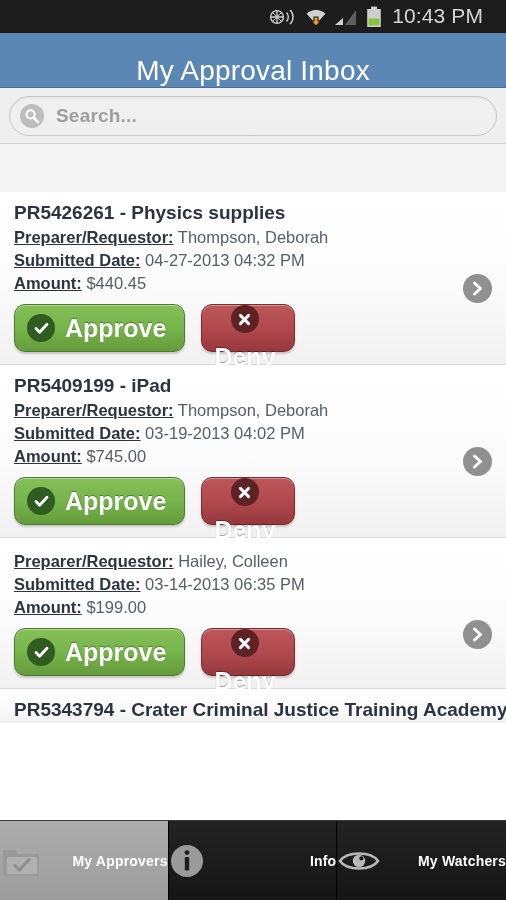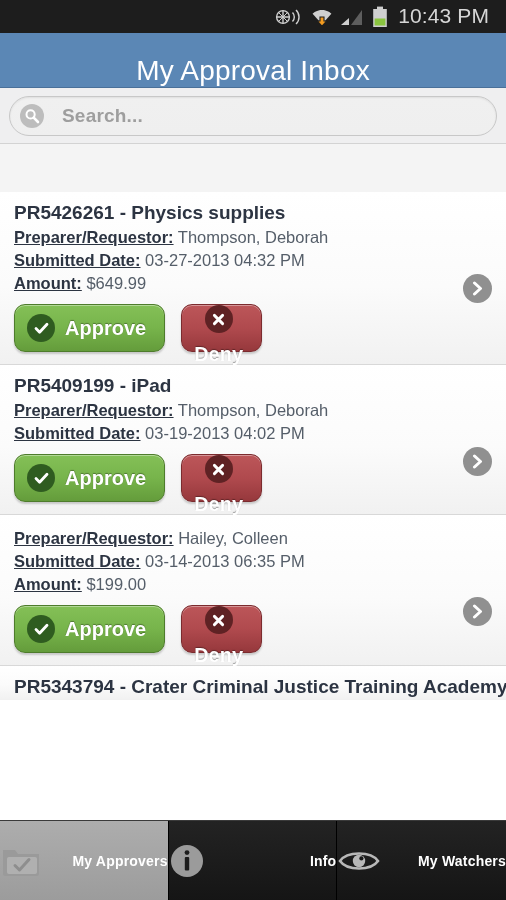--- a/index.html
+++ b/index.html
@@ -22,21 +22,21 @@
   }
 
   
   .statusbar {
     height: 33px;
     flex: 0 0 33px;
     background: #1d1d1d;
     display: flex;
     align-items: center;
     justify-content: flex-end;
-    padding-right: 17px;
+    padding-right: 23px;
     gap: 8px;
   }
   .sb-icon { display: block; }
   .sb-clock {
     color: #d6d6d6;
     font-size: 21px;
     letter-spacing: 0.1px;
     margin-left: 2px;
     line-height: 1;
     padding-bottom: 2px;
@@ -70,21 +70,21 @@
   .search-field {
     flex: 1;
     height: 40px;
     background: linear-gradient(#f0f0f0, #efefef);
     border: 1px solid #c8c8c8;
     border-radius: 21px;
     box-shadow: inset 0 1px 2px rgba(0,0,0,0.07);
     display: flex;
     align-items: center;
     padding: 0 10px;
-    gap: 18px;
+    gap: 12px;
   }
   .search-glyph {
     width: 24px; height: 24px;
     flex: 0 0 24px;
     border-radius: 50%;
     background: #bdbdbd;
     display: flex;
     align-items: center;
     justify-content: center;
   }
@@ -148,21 +148,21 @@
     height: 48px;
     border-radius: 11px;
     padding: 0 18px 0 12px;
     border: 1px solid rgba(0,0,0,0.25);
     box-shadow: 0 2px 2px rgba(0,0,0,0.18),
                 inset 0 1px 0 rgba(255,255,255,0.38);
     cursor: pointer;
   }
   .btn-label {
     color: #ffffff;
-    font-size: 20px;
+    font-size: 25px;
     font-weight: bold;
     text-shadow: 0 -1px 1px rgba(0,0,0,0.35);
   }
   .btn-approve {
     background: linear-gradient(#84c057 0%, #77b44b 50%, #649c3b 100%);
     border-color: #4e7c2c;
   }
   .btn-deny {
     background: linear-gradient(#bc5659 0%, #b04a4e 50%, #96383c 100%);
     border-color: #7b2b2e;
@@ -267,25 +267,25 @@
   <div class="list">
 
     <div class="list-item">
       <div class="item-title">PR5426261 - Physics supplies</div>
       <div class="item-line">
         <span class="lbl">Preparer/Requestor:</span>
         <span class="val">Thompson, Deborah</span>
       </div>
       <div class="item-line">
         <span class="lbl">Submitted Date:</span>
-        <span class="val">03-27-2013 04:32 PM</span>
+        <span class="val">04-27-2013 04:32 PM</span>
       </div>
       <div class="item-line">
         <span class="lbl">Amount:</span>
-        <span class="val">$649.99</span>
+        <span class="val">$440.45</span>
       </div>
       <div class="chevron">
         <svg width="13" height="15" viewBox="0 0 13 15">
           <path d="M3.5 2 L9.5 7.5 L3.5 13" fill="none" stroke="#ffffff" stroke-width="3" stroke-linecap="round" stroke-linejoin="round"></path>
         </svg>
       </div>
       <div class="actions">
         <div class="btn btn-approve">
           <span class="btn-badge badge-approve">
             <svg width="17" height="17" viewBox="0 0 17 17">
@@ -307,20 +307,24 @@
 
     <div class="list-item">
       <div class="item-title">PR5409199 - iPad</div>
       <div class="item-line">
         <span class="lbl">Preparer/Requestor:</span>
         <span class="val">Thompson, Deborah</span>
       </div>
       <div class="item-line">
         <span class="lbl">Submitted Date:</span>
         <span class="val">03-19-2013 04:02 PM</span>
+      </div>
+      <div class="item-line">
+        <span class="lbl">Amount:</span>
+        <span class="val">$745.00</span>
       </div>
       <div class="chevron">
         <svg width="13" height="15" viewBox="0 0 13 15">
           <path d="M3.5 2 L9.5 7.5 L3.5 13" fill="none" stroke="#ffffff" stroke-width="3" stroke-linecap="round" stroke-linejoin="round"></path>
         </svg>
       </div>
       <div class="actions">
         <div class="btn btn-approve">
           <span class="btn-badge badge-approve">
             <svg width="17" height="17" viewBox="0 0 17 17">

